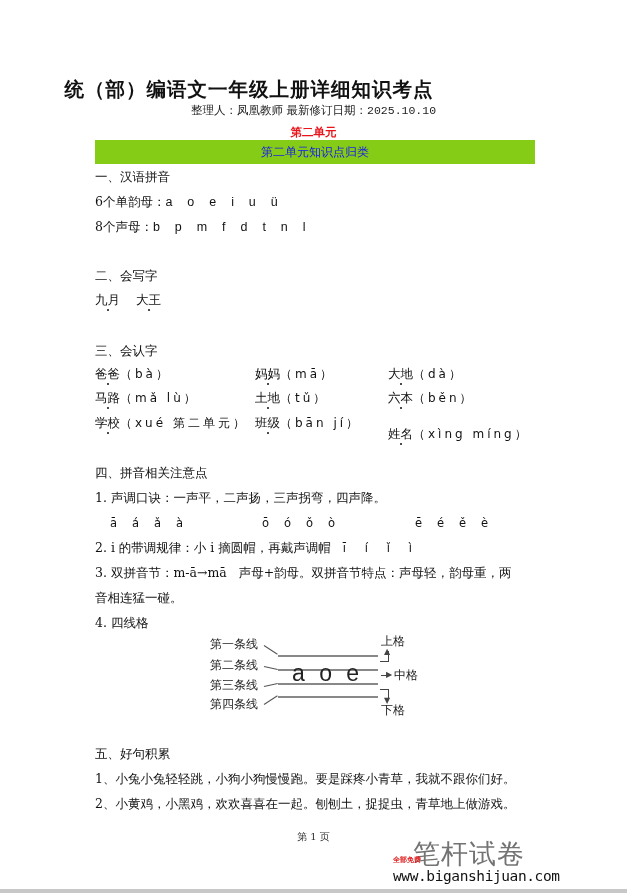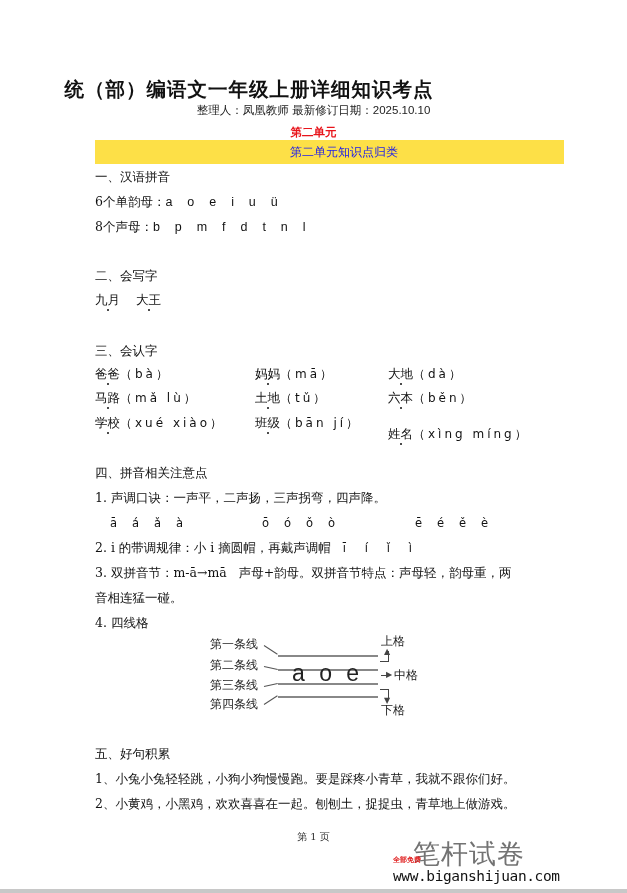--- a/index.html
+++ b/index.html
@@ -8,29 +8,28 @@
     font-family: "DejaVu Serif", "Liberation Serif", serif; color: #111;
   }
   .abs { position: absolute; }
   .title {
     left: 0; width: 498px; top: 76px; text-align: center;
     font-size: 19.5px; font-weight: bold; letter-spacing: 1px; color: #111;
   }
   .subtitle {
     left: 0; width: 627px; top: 103px; text-align: center; font-size: 11.5px; color: #222;
   }
-  .subtitle .date { font-family: Liberation Sans, sans-serif; text-align: right; }
+  .subtitle .date { font-family: Liberation Mono, monospace; text-align: right; }
   .unit {
     left: 0; width: 627px; top: 125px; text-align: center; font-size: 11.5px; font-weight: bold; color: #e8141b;
   }
   .banner {
-    left: 95px; top: 140px; width: 440px; height: 24px; background: #fde047;
+    left: 95px; top: 140px; width: 440px; height: 24px; background: #84cc16;
     text-align: center; line-height: 24px; font-size: 12px; color: #1a1aee;
     font-family: "Liberation Sans", "DejaVu Sans", sans-serif;
-    padding-left: 29px;
   }
   .line { left: 95px; font-size: 12.5px; white-space: nowrap; color: #111; }
   .sans { font-family: "Liberation Sans", "DejaVu Sans", sans-serif; }
   .py { font-family: "DejaVu Sans", sans-serif; letter-spacing: 3px; font-size: 12px; }
   .gap { display: inline-block; }
   .dot { position: relative; }
   .dot::after {
     content: ""; position: absolute; left: 50%; bottom: -4px; width: 2px; height: 2px;
     background: #111; border-radius: 50%; transform: translateX(-50%);
   }
@@ -69,21 +68,21 @@
 <div class="abs line" style="top:343px;">三、会认字</div>
 
 <div class="grid-cell" style="left:95px; top:366px;"><span class="dot">爸爸</span><span class="py">（bà）</span></div>
 <div class="grid-cell" style="left:255px; top:366px;"><span class="dot">妈妈</span><span class="py">（mā）</span></div>
 <div class="grid-cell" style="left:388px; top:366px;"><span class="dot">大地</span><span class="py">（dà）</span></div>
 
 <div class="grid-cell" style="left:95px; top:390px;"><span class="dot">马路</span><span class="py">（mǎ lù）</span></div>
 <div class="grid-cell" style="left:255px; top:390px;"><span class="dot">土地</span><span class="py">（tǔ）</span></div>
 <div class="grid-cell" style="left:388px; top:390px;"><span class="dot">六本</span><span class="py">（běn）</span></div>
 
-<div class="grid-cell" style="left:95px; top:415px;"><span class="dot">学校</span><span class="py">（xué xiào）</span></div>
+<div class="grid-cell" style="left:95px; top:415px;"><span class="dot">学校</span><span class="py">（xué 第二单元）</span></div>
 <div class="grid-cell" style="left:255px; top:415px;"><span class="dot">班级</span><span class="py">（bān jí）</span></div>
 <div class="grid-cell" style="left:388px; top:415px;margin-top:11px;"><span class="dot">姓名</span><span class="py">（xìng míng）</span></div>
 
 <div class="abs line" style="top:465px;">四、拼音相关注意点</div>
 <div class="abs line" style="top:490px;">1. 声调口诀：一声平，二声扬，三声拐弯，四声降。</div>
 <div class="abs line tones" style="left:110px; top:515px;">
   <span>ā</span><span>á</span><span>ǎ</span><span>à</span>
 </div>
 <div class="abs line tones" style="left:262px; top:515px;">
   <span>ō</span><span>ó</span><span>ǒ</span><span>ò</span>

